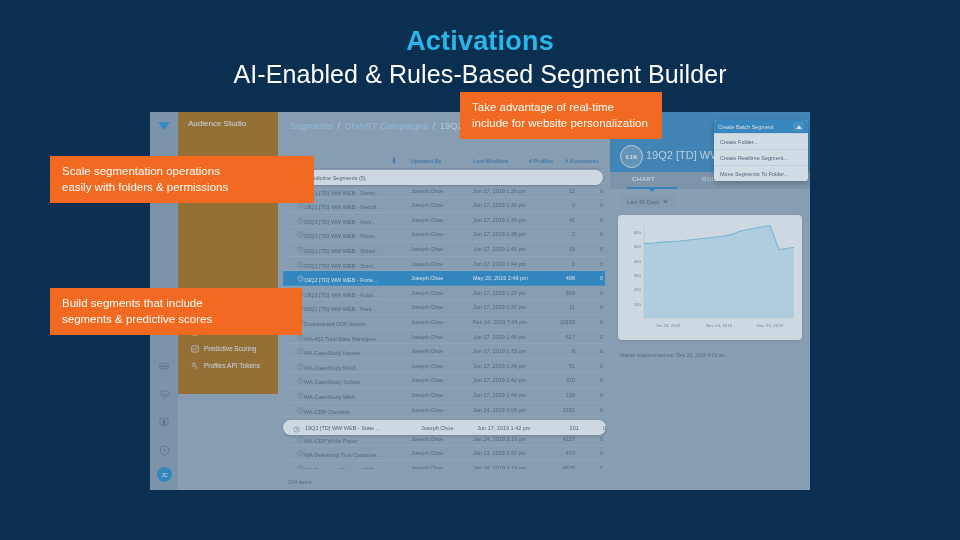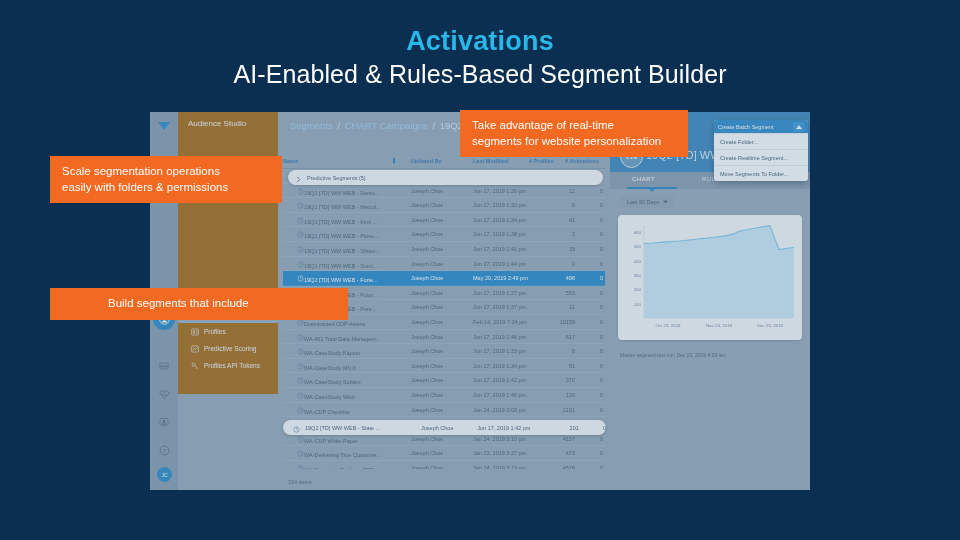--- a/index.html
+++ b/index.html
@@ -89,23 +89,23 @@
   .menu-head{height:13px;background:#1d83c9;display:flex;align-items:center;justify-content:space-between;
     padding:0 4px;}
   .menu-head-label{font-size:5.5px;color:#ffffff;}
   .menu-caret{width:11px;height:9px;background:#2f93d6;border-radius:1px;display:flex;align-items:center;justify-content:center;}
   .menu-item{height:15px;display:flex;align-items:center;padding-left:6px;font-size:5.5px;color:#3a5064;
     border-top:1px solid #e3eaf0;}
   
   .callout{position:absolute;background:#f26a21;color:#ffffff;display:flex;align-items:center;z-index:60;}
   .callout .txt{padding:8px 12px;font-size:11.5px;line-height:1.35;}
   .arrow-r{position:absolute;right:-17px;top:0;width:0;height:0;border-top:0 solid transparent;}
-  .co1{left:50px;top:156px;width:232px;}
-  .co2{left:50px;top:288px;width:252px;padding-left:46px;}
-  .co3{left:460px;top:110px;width:228px;}
+  .co1{left:50px;top:156px;width:264px;}
+  .co2{left:50px;top:288px;width:252px;}
+  .co3{left:460px;top:92px;width:202px;}
   .co4{left:768px;top:270px;width:160px;}
   
 </style>
 </head>
 <body>
 
 <div class="slide-title">Activations</div>
 <div class="slide-subtitle">AI-Enabled &amp; Rules-Based Segment Builder</div>
 
 <div class="app">
@@ -524,30 +524,31 @@
     <div>easily with folders &amp; permissions</div>
   </div>
   <svg class="arrow-r" style="right:-17px;top:0;" width="17" height="100%" viewBox="0 0 17 52" preserveAspectRatio="none">
     <polygon points="0,0 0,52 17,26" fill="#f26a21"></polygon>
   </svg>
 </div>
 
 <div class="callout co2">
   <div class="txt">
     <div>Build segments that include</div>
+    <div>segments &amp; predictive scores</div>
   </div>
   <svg class="arrow-r" style="right:-17px;top:0;" width="17" height="100%" viewBox="0 0 17 68" preserveAspectRatio="none">
     <polygon points="0,0 0,68 17,34" fill="#f26a21"></polygon>
   </svg>
 </div>
 
 <div class="callout co3">
   <div class="txt">
     <div>Take advantage of real-time</div>
-    <div>segments for website personalization</div>
+    <div>include for website personalization</div>
   </div>
   <svg class="arrow-r" style="right:-17px;top:0;" width="17" height="100%" viewBox="0 0 17 52" preserveAspectRatio="none">
     <polygon points="0,0 0,52 17,26" fill="#f26a21"></polygon>
   </svg>
 </div>
 
 <div class="callout co4">
   <svg style="position:absolute;left:-17px;top:0;" width="17" height="100%" viewBox="0 0 17 52" preserveAspectRatio="none">
     <polygon points="17,0 17,52 0,26" fill="#f26a21"></polygon>
   </svg>

